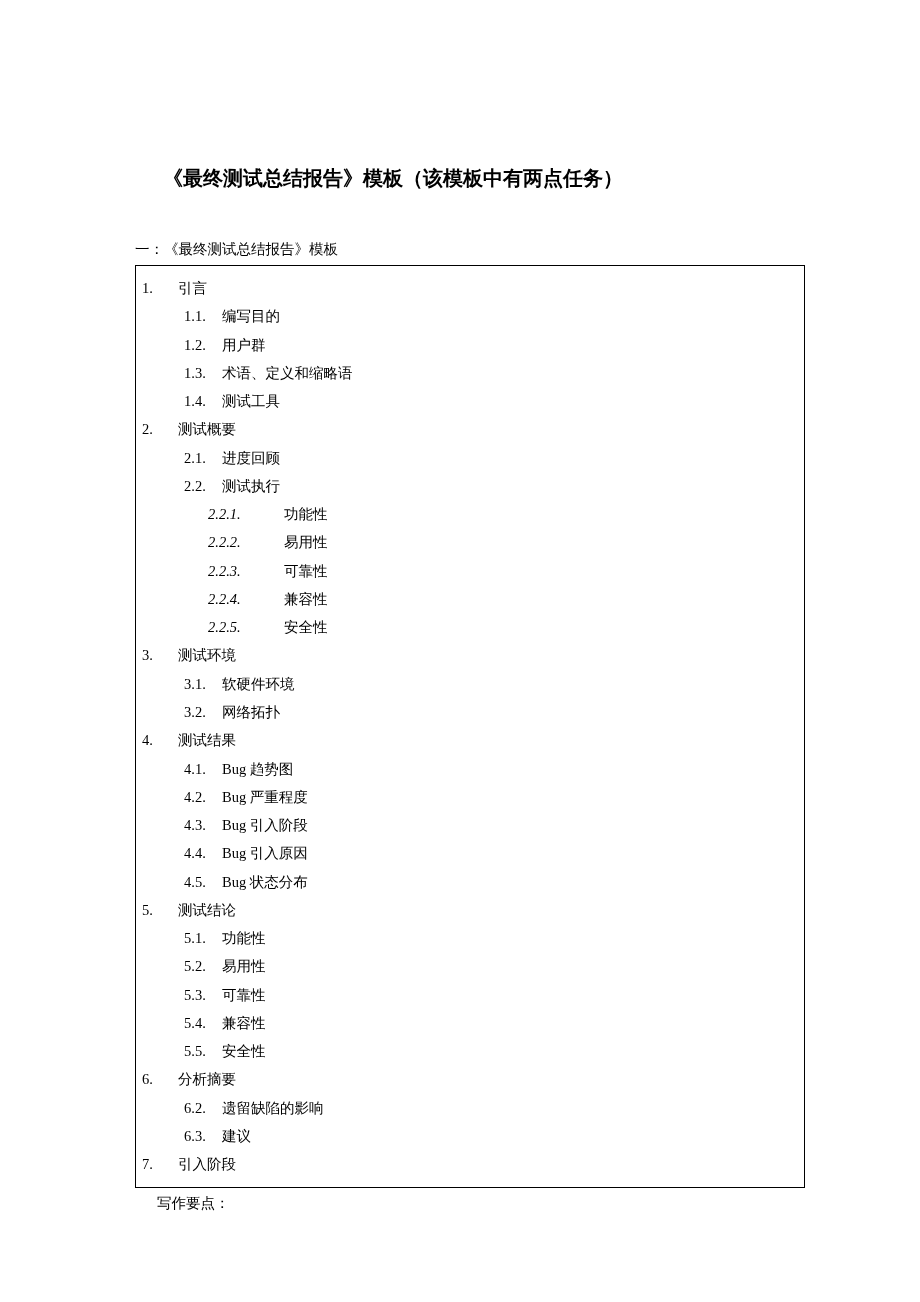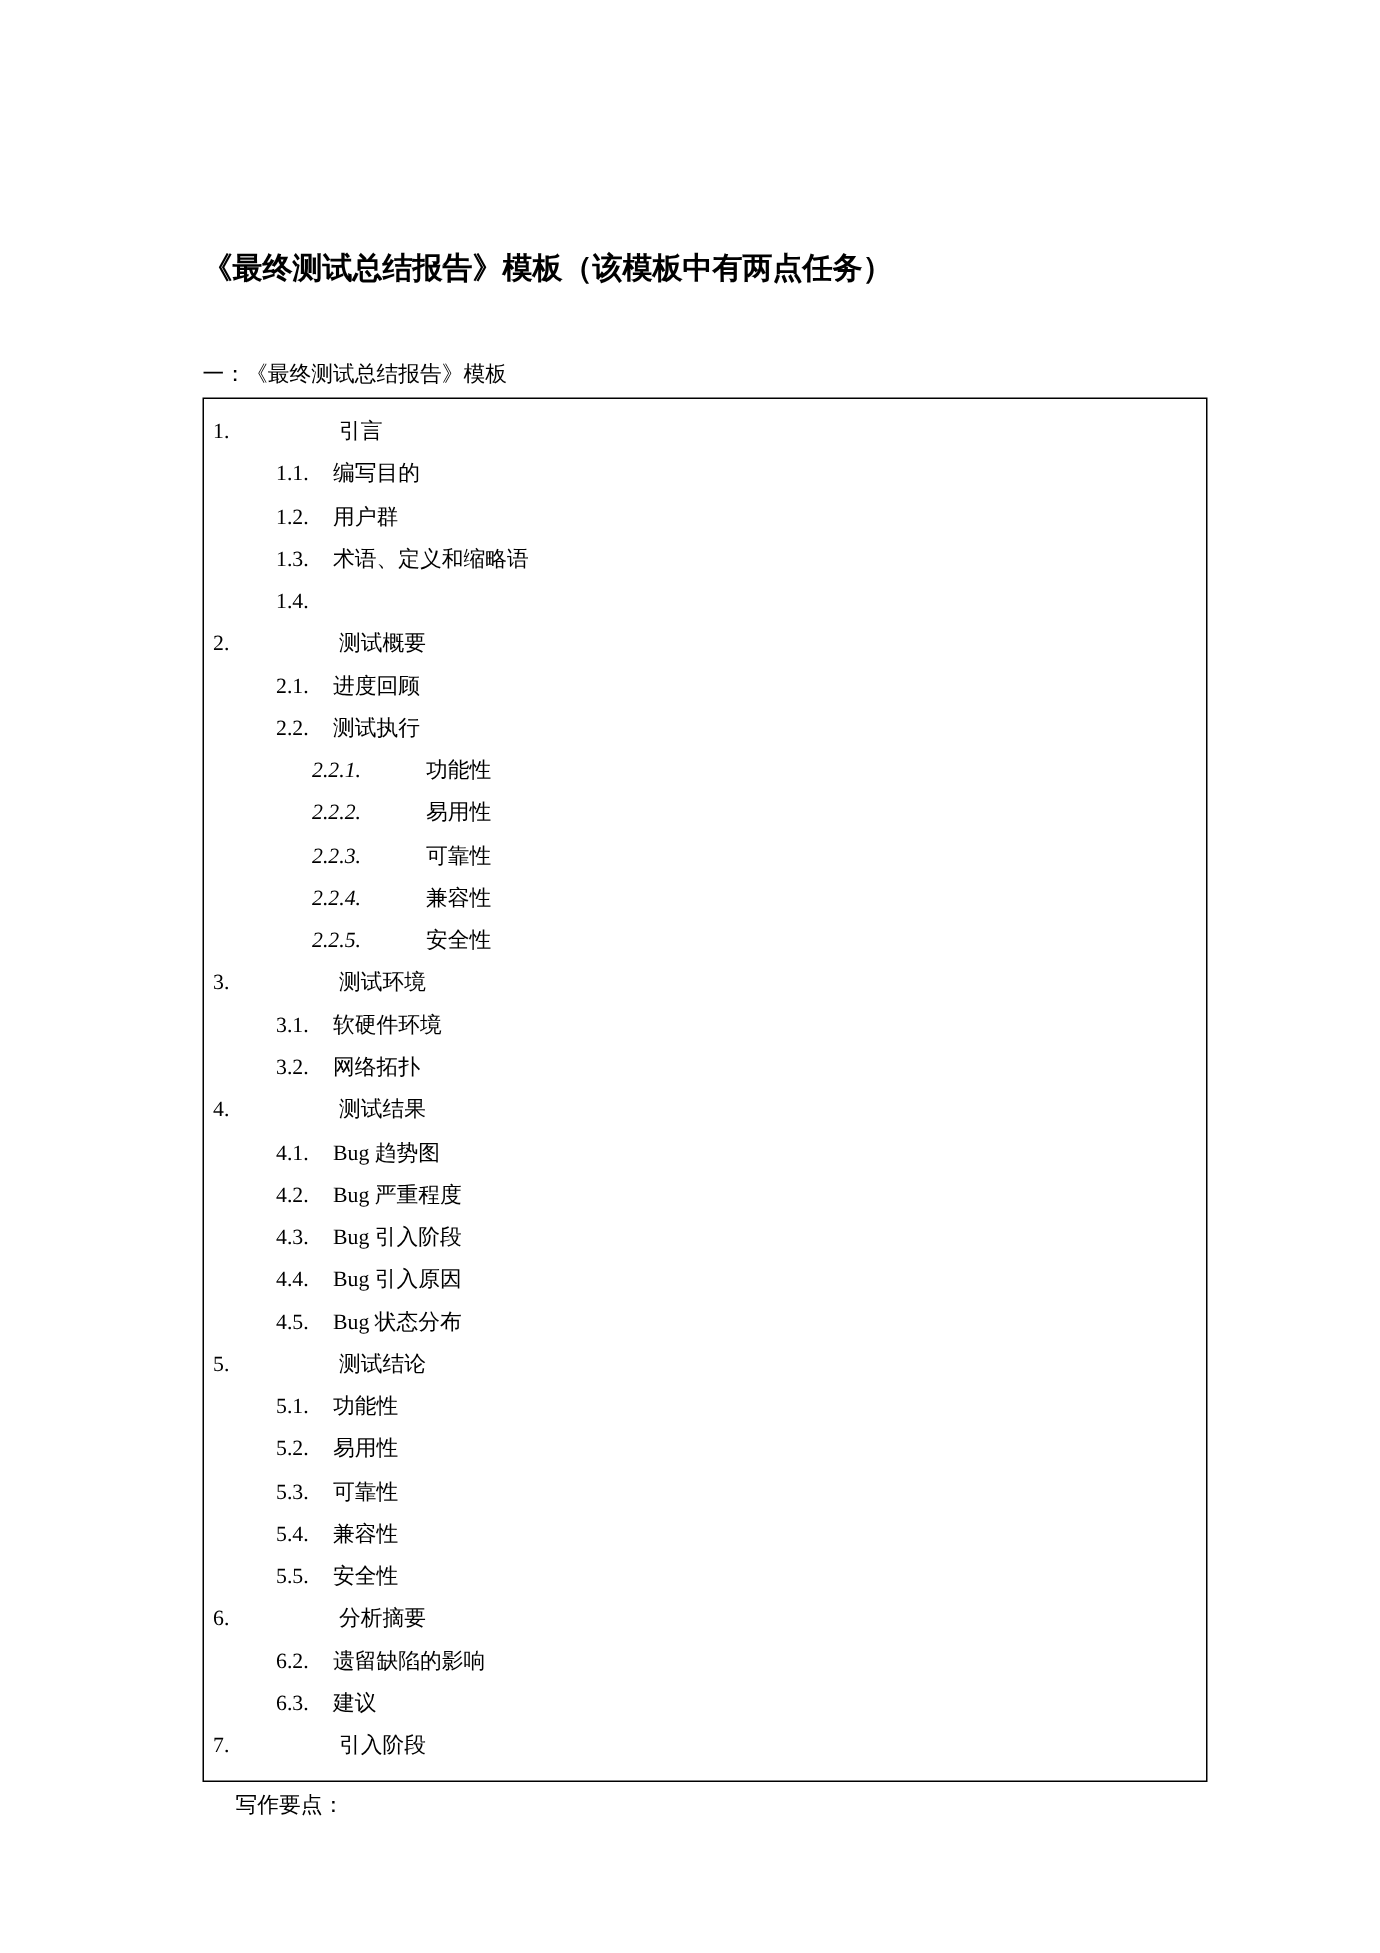--- a/index.html
+++ b/index.html
@@ -15,20 +15,21 @@
       position: relative;
     }
     .page {
       padding: 165px 115px 0 135px;
     }
     .title {
       font-size: 20px;
       font-weight: bold;
       font-family: "SimHei", "黑体", "Microsoft YaHei", sans-serif;
       margin-bottom: 48px;
+      margin-left: 28px;
     }
     .subtitle {
       font-size: 14.5px;
       font-family: "SimSun", "宋体", serif;
       margin-bottom: 6px;
     }
     .outline-box {
       border: 1px solid #000;
       padding: 8px 10px 8px 0;
       font-size: 14.5px;
@@ -38,21 +39,20 @@
       display: flex;
       padding-left: 0;
     }
     .level1-num {
       width: 42px;
       text-align: left;
       padding-left: 6px;
     }
     .level1-text {
       flex: 1;
-      margin-left: 48px;
     }
     .level2 {
       display: flex;
       padding-left: 48px;
       align-items: center;
     }
     .level2-num {
       width: 38px;
       text-align: left;
     }
@@ -99,20 +99,21 @@
     <div class="level2">
       <span class="level2-num">1.2.</span>
       <span class="level2-text">用户群</span>
     </div>
     <div class="level2">
       <span class="level2-num">1.3.</span>
       <span class="level2-text">术语、定义和缩略语</span>
     </div>
     <div class="level2">
       <span class="level2-num">1.4.</span>
+      <span class="level2-text">测试工具</span>
     </div>
 
     <div class="level1">
       <span class="level1-num">2.</span>
       <span class="level1-text">测试概要</span>
     </div>
     <div class="level2">
       <span class="level2-num">2.1.</span>
       <span class="level2-text">进度回顾</span>
     </div>

